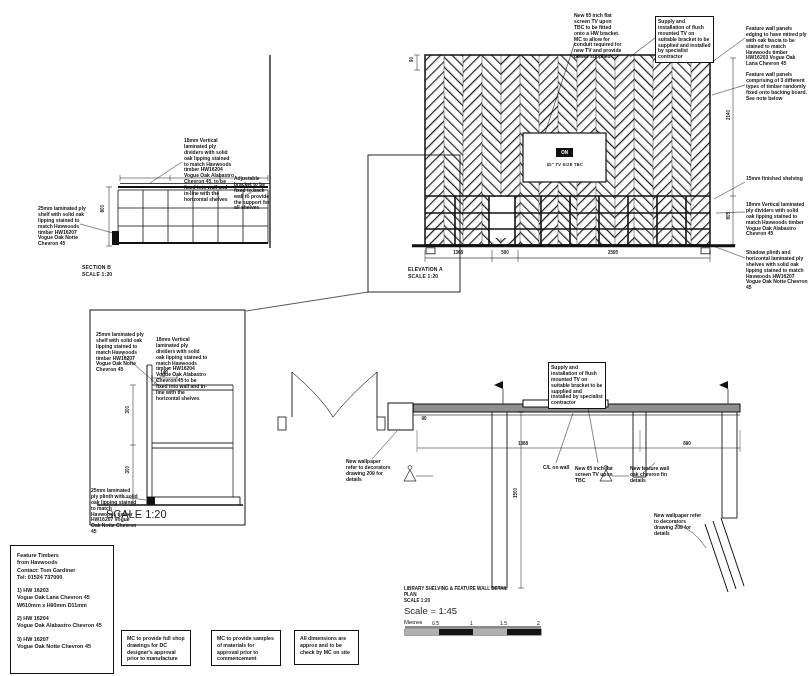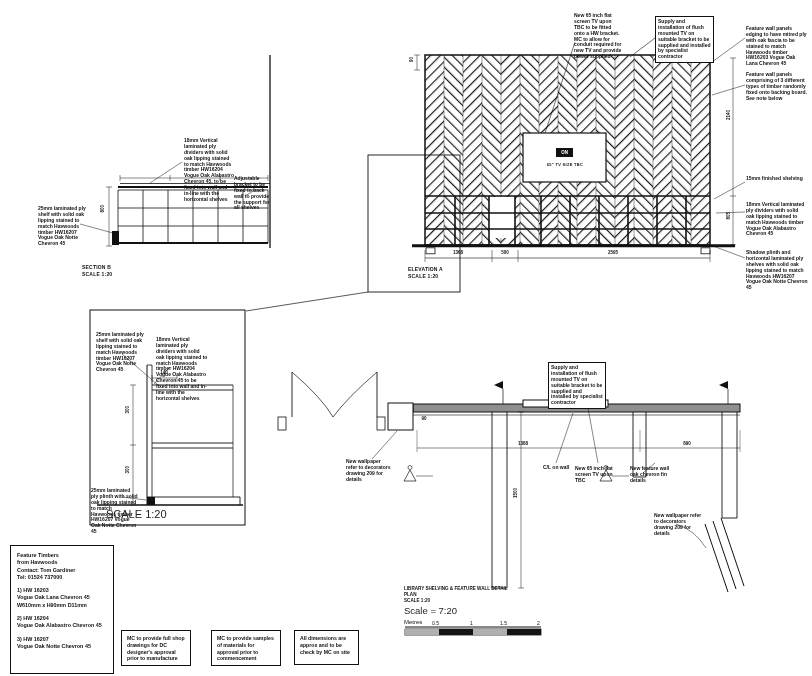--- a/index.html
+++ b/index.html
@@ -266,21 +266,21 @@
 <div class="abs ann" style="left:575px;top:466px;width:44px;">New 65 inch flat screen TV upon TBC</div>
 <div class="abs ann" style="left:630px;top:466px;width:48px;">New feature wall oak chevron fin details</div>
 <div class="abs ann" style="left:654px;top:513px;width:48px;">New wallpaper refer to decorators drawing 209 for details</div>
 <div class="abs dim" style="left:508px;top:441px;width:30px;">1368</div>
 <div class="abs dim" style="left:675px;top:441px;width:24px;">890</div>
 <div class="abs vlabel" style="left:513px;top:488px;">1500</div>
 <div class="abs dim" style="left:418px;top:416px;width:12px;">90</div>
 <div class="abs" style="left:404px;top:586px;font-size:4.6px;font-weight:bold;">LIBRARY SHELVING &amp; FEATURE WALL DETAIL</div>
 <div class="abs" style="left:404px;top:592px;font-size:4.6px;font-weight:bold;">PLAN</div>
 <div class="abs" style="left:404px;top:598px;font-size:4.6px;font-weight:bold;">SCALE 1:20</div>
-<div class="abs scalebig" style="left:404px;top:605px;">Scale = 7:20</div>
+<div class="abs scalebig" style="left:404px;top:605px;">Scale = 1:45</div>
 <div class="abs" style="left:404px;top:619px;font-size:6px;">Metres</div>
 <div class="abs" style="left:432px;top:620px;font-size:5px;">0.5</div>
 <div class="abs" style="left:470px;top:620px;font-size:5px;">1</div>
 <div class="abs" style="left:500px;top:620px;font-size:5px;">1.5</div>
 <div class="abs" style="left:537px;top:620px;font-size:5px;">2</div>
 
 <div class="abs ftbox" style="left:10px;top:545px;width:92px;height:117px;">
   <div>Feature Timbers</div>
   <div>from Havwoods</div>
   <div>Contact: Tom Gardiner</div>

